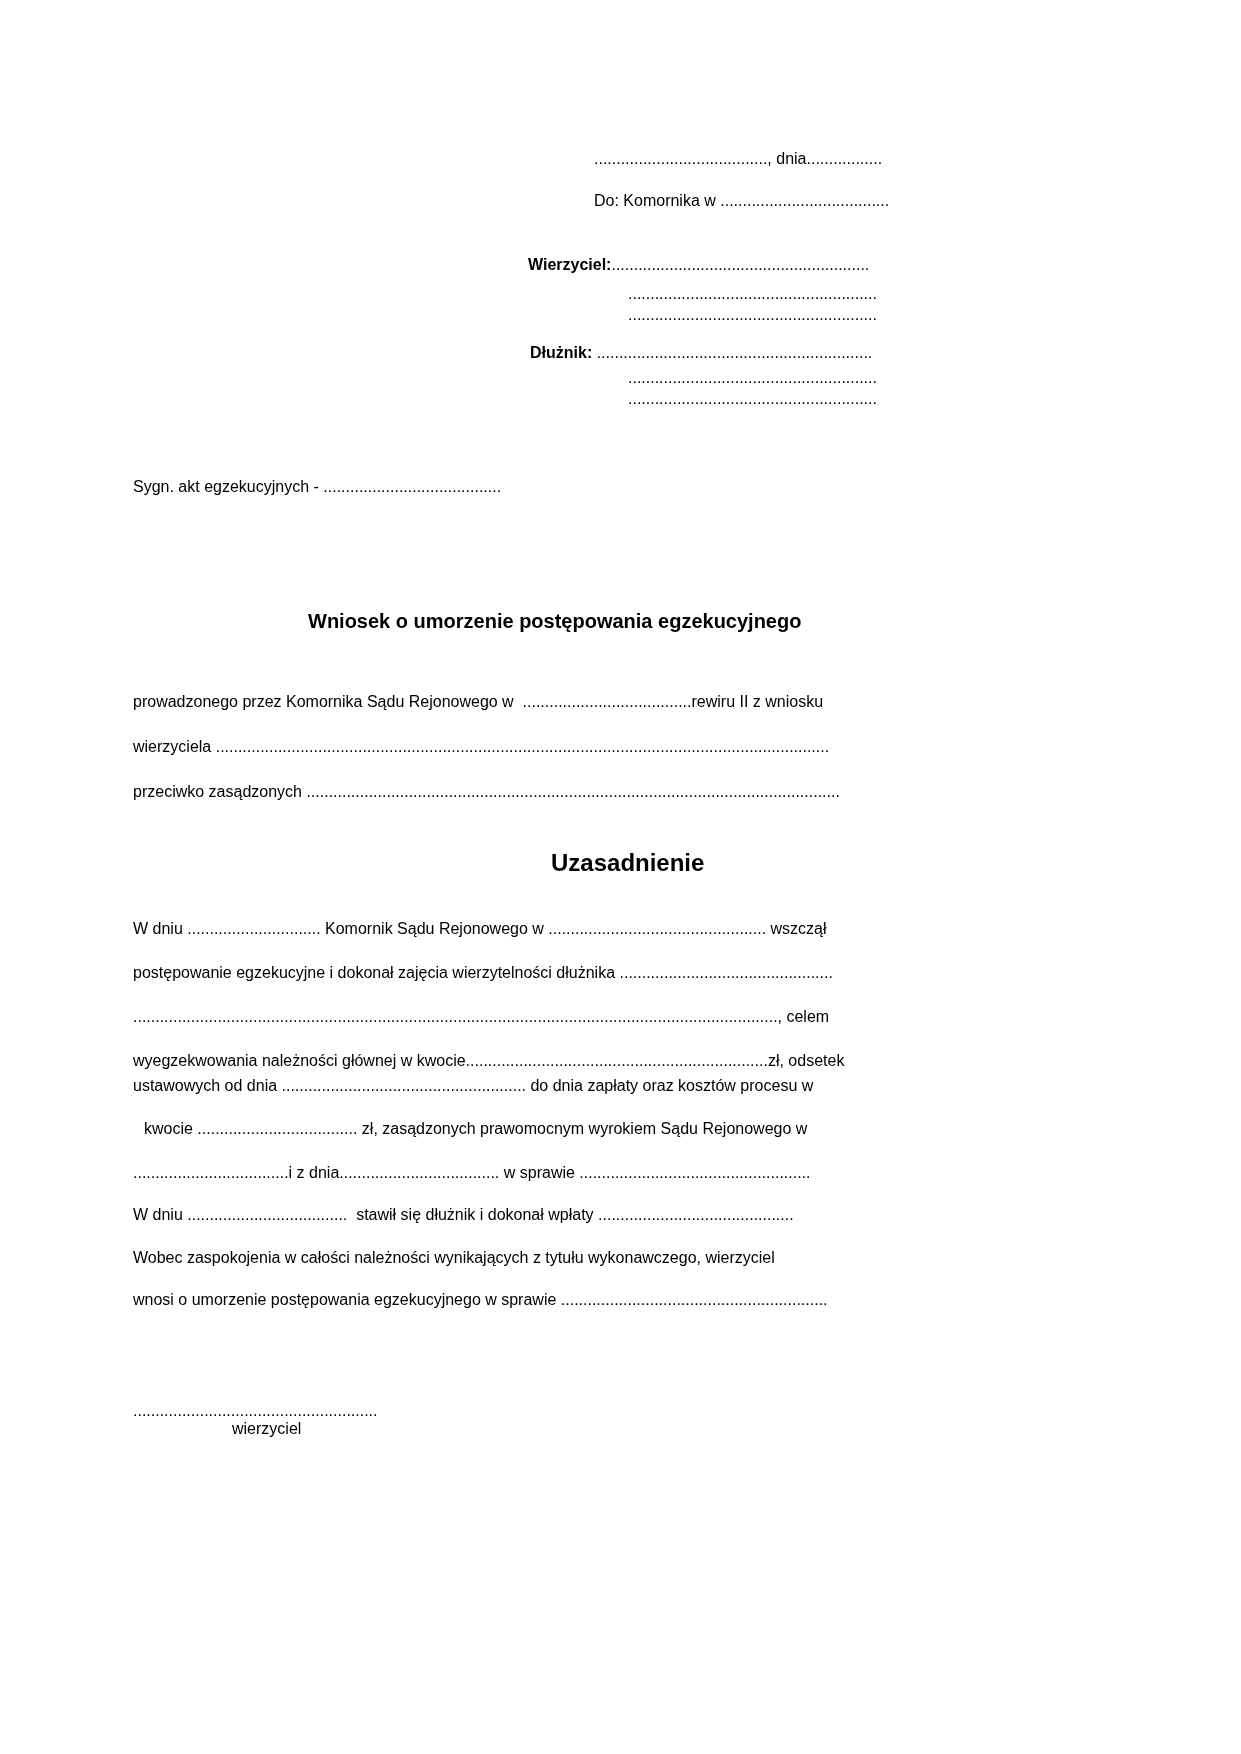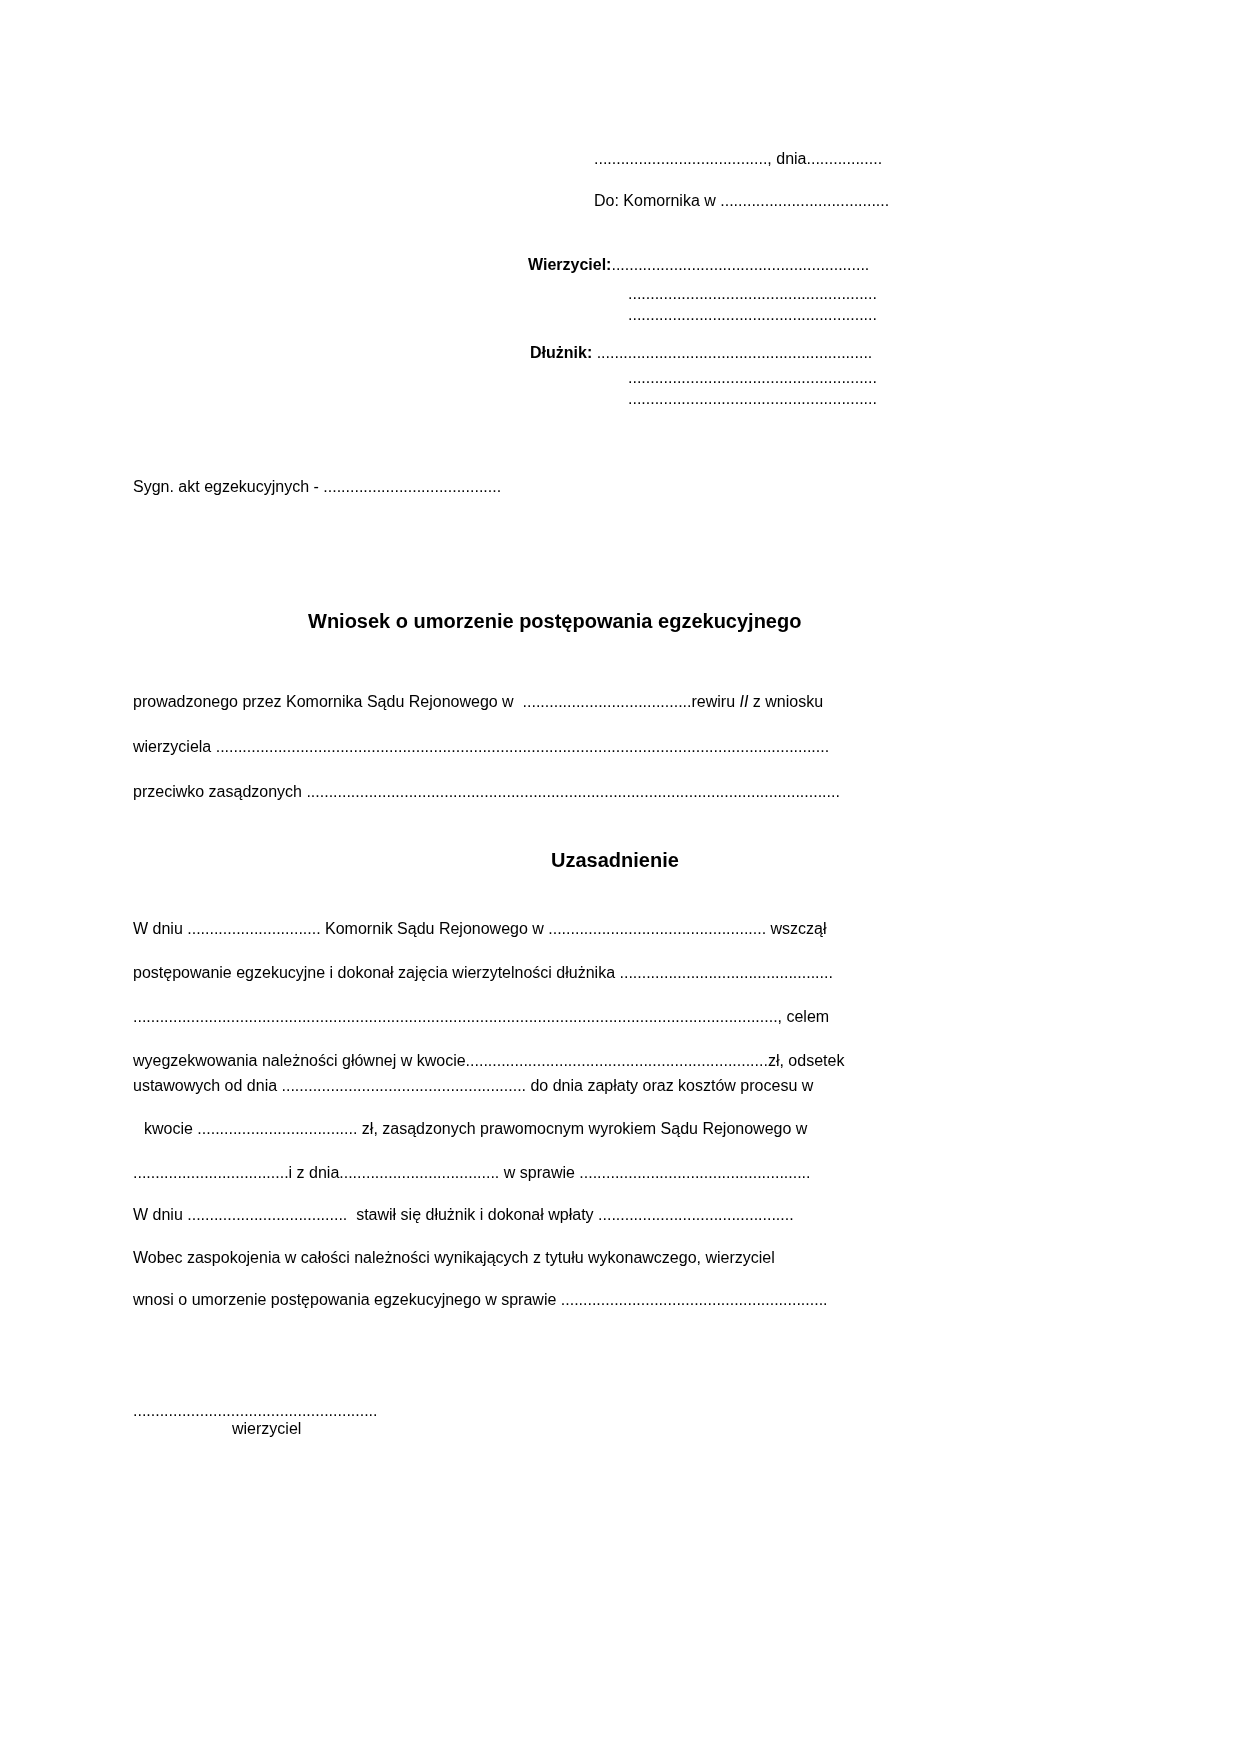--- a/index.html
+++ b/index.html
@@ -7,23 +7,23 @@
     position:relative;
     width:1241px;height:1754px;
     background:#ffffff;
     color:#000000;
     font-family:"Liberation Sans","DejaVu Sans",sans-serif;
     font-size:16px;
     overflow:hidden;
   }
   .ln{position:absolute;white-space:pre;line-height:1.15;}
   .bold{font-weight:bold;}
-  .ital{font-style:italic;margin-top:40px;}
+  .ital{margin-top:40px;}
   .title{font-weight:bold;font-size:20px;margin-top:48px;}
-  .heading{font-weight:bold;font-size:20px;}
+  .heading{font-weight:bold;font-size:24px;}
 </style>
 </head>
 <body>
 
 <div class="page">
 
   <div class="ln" style="left:594px;top:150px">......................................., dnia.................</div>
   <div class="ln" style="left:594px;top:192px">Do: Komornika w ......................................</div>
 
   <div class="ln" style="left:528px;top:256px"><span class="bold">Wierzyciel:</span><span>..........................................................</span></div>

